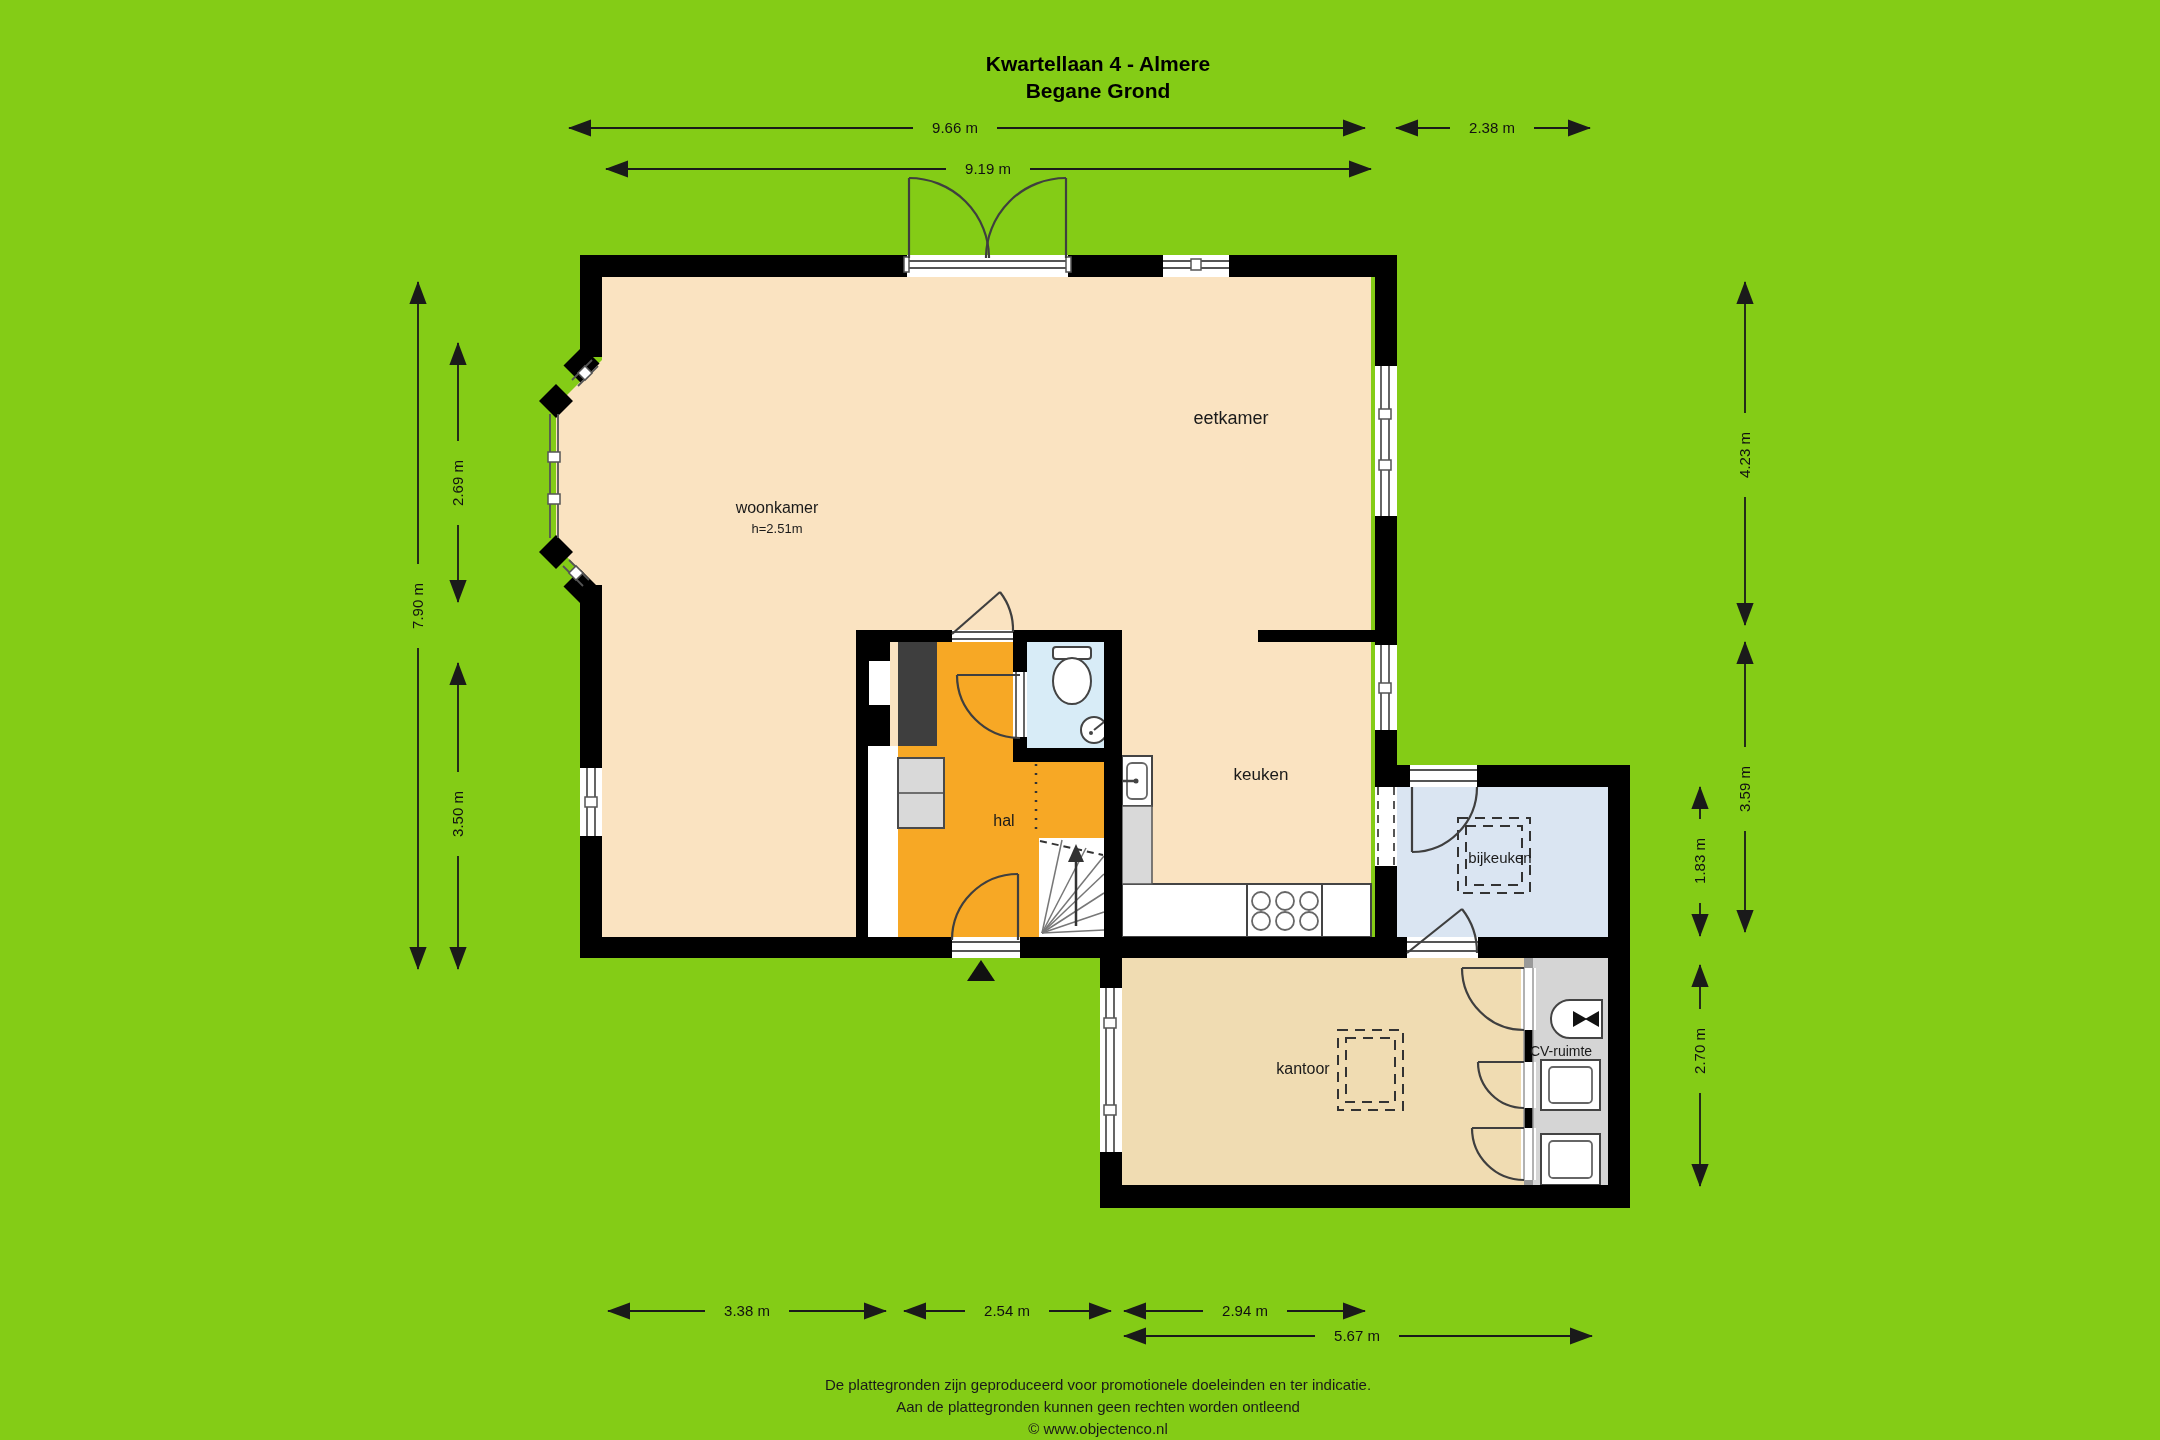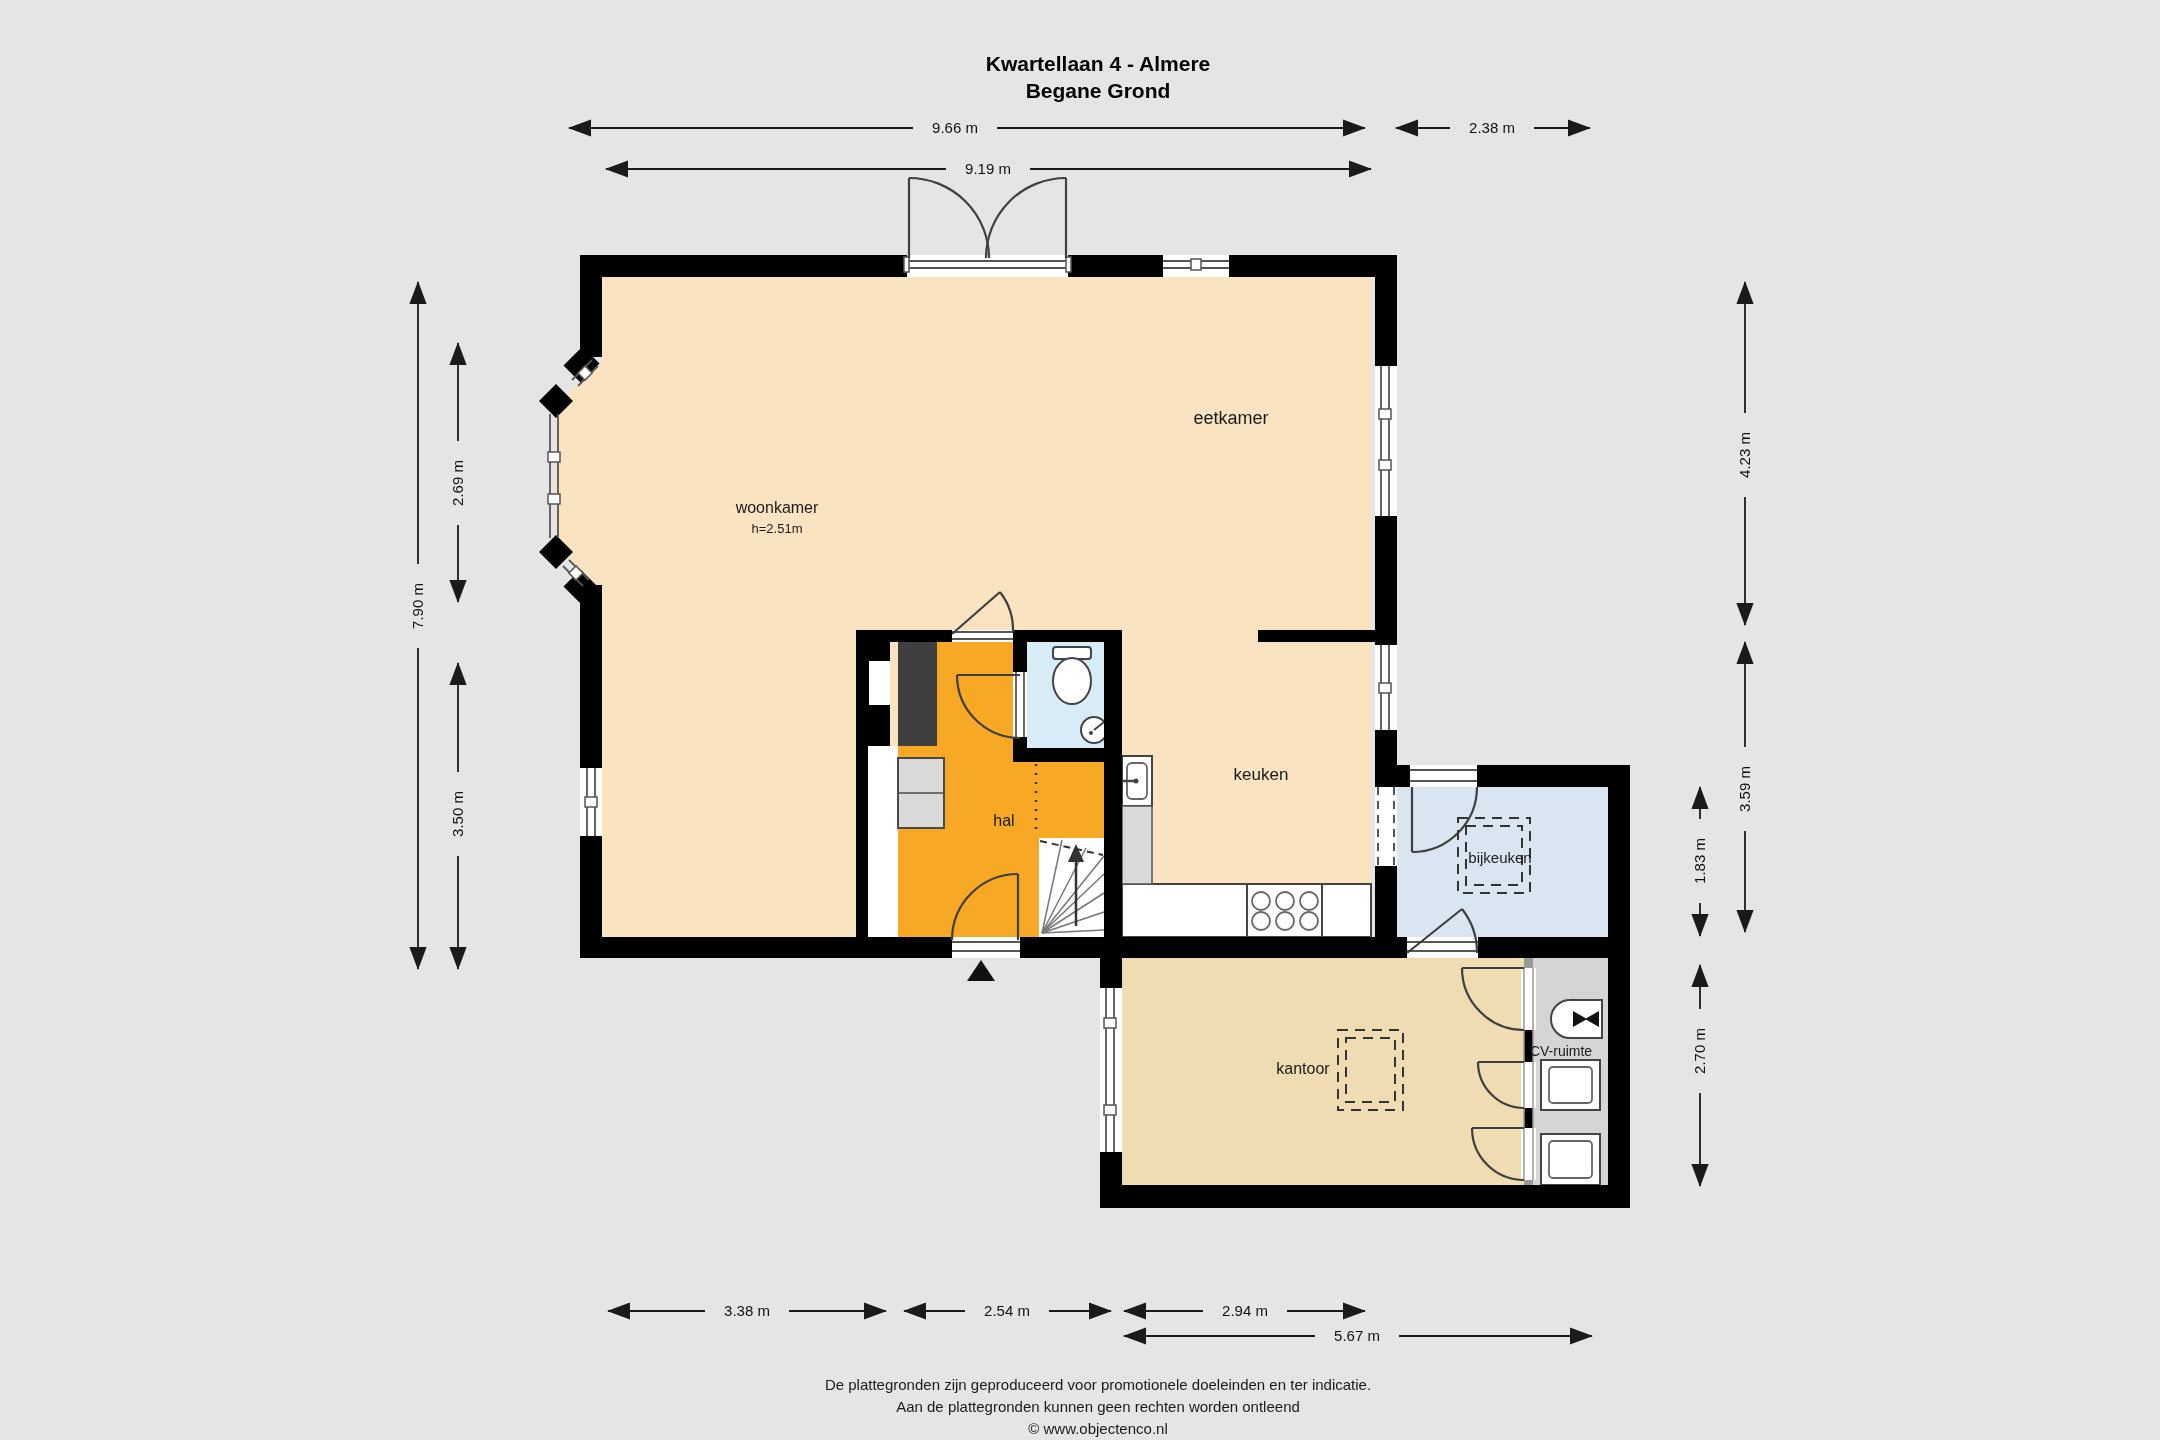--- a/index.html
+++ b/index.html
@@ -1,16 +1,16 @@
 <!DOCTYPE html>
 <html><head>
 <meta charset="utf-8">
 <style>
   html,body{margin:0;padding:0;background:#fff;}
-  .page{position:relative;width:2160px;height:1440px;background:#e5e5e5;overflow:hidden;
+  .page{position:relative;width:2160px;height:1440px;background:#84cc16;overflow:hidden;
         font-family:"Liberation Sans", sans-serif;}
   .title-block{position:absolute;top:50px;left:0;width:2196px;text-align:center;
         font-weight:bold;font-size:21px;line-height:27px;color:#000;}
   .footer-block{position:absolute;top:1374px;left:0;width:2196px;text-align:center;
         font-size:15px;line-height:22px;color:#1a1a1a;}
   svg text{font-family:"Liberation Sans", sans-serif;}
   .wall{fill:#000;stroke:none;}
   .win{stroke:#555;stroke-width:1.8;fill:none;}
   .winbox{fill:#fff;stroke:#555;stroke-width:1.5;}
   .door{stroke:#3f3f3f;stroke-width:2.2;fill:none;}

